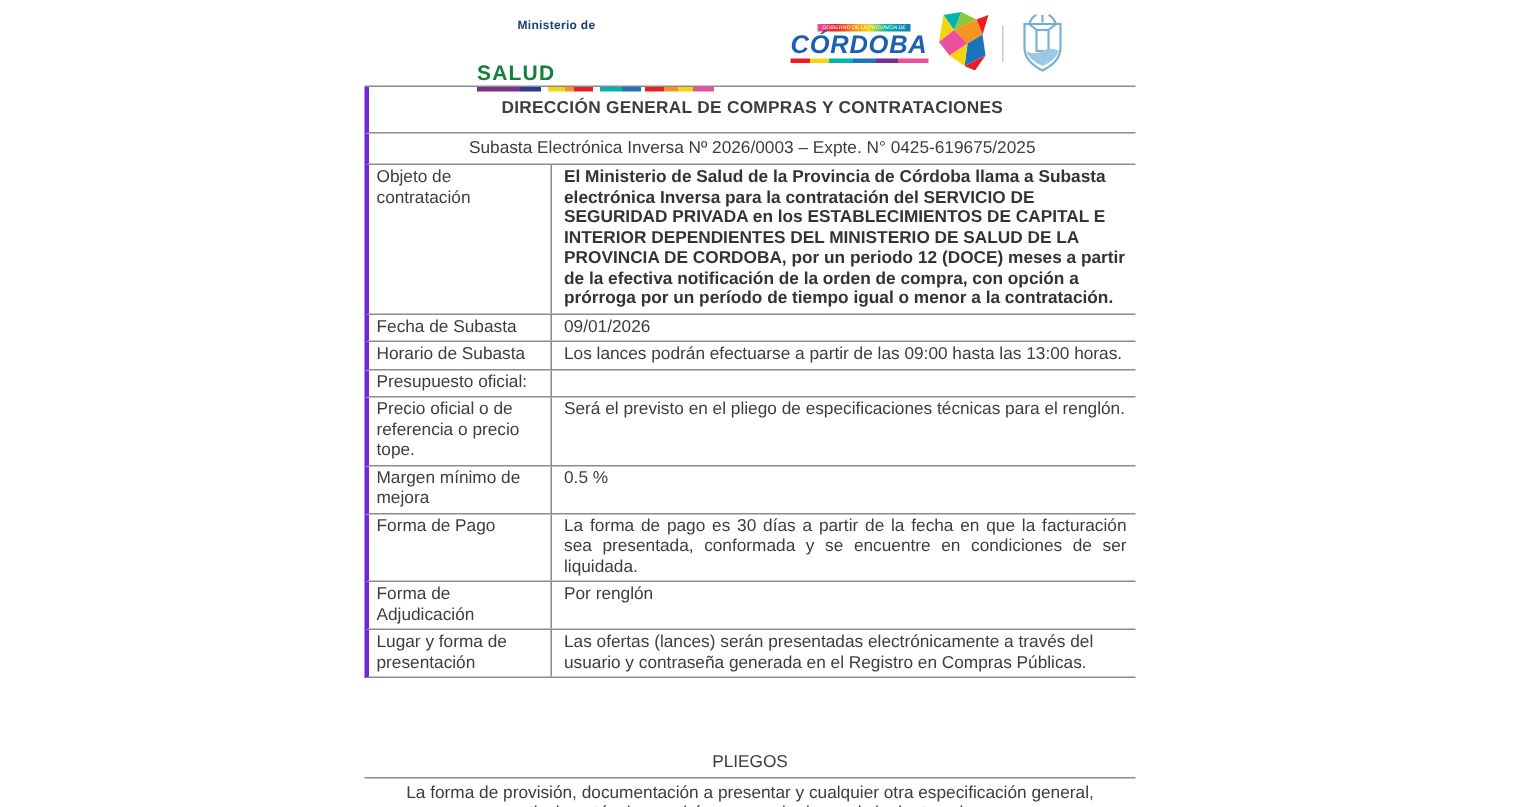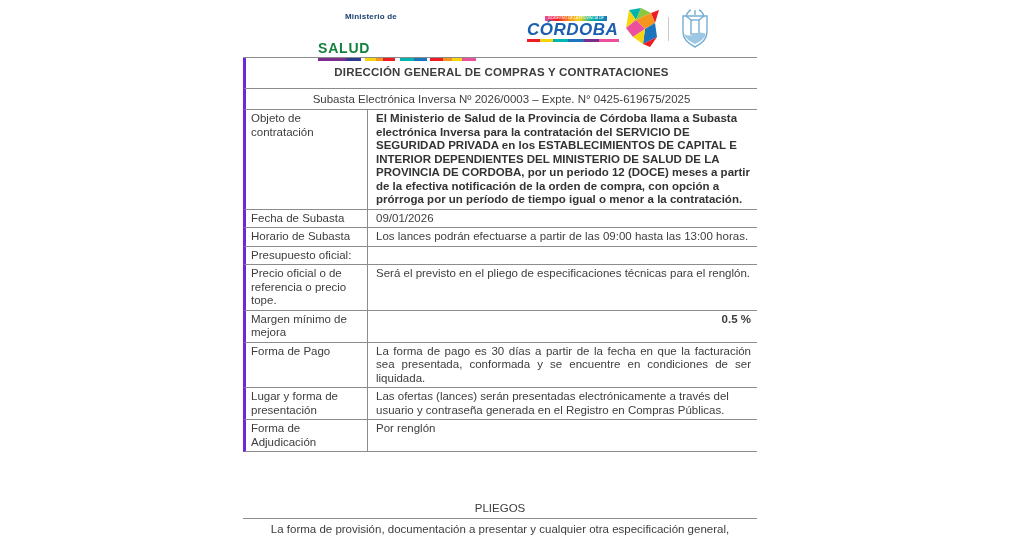--- a/index.html
+++ b/index.html
@@ -48,21 +48,21 @@
 
   
   .tbl { margin-top:3px; border-top:1px solid #8c8c8c; font-size:11.5px; line-height:13.5px; }
   .trow { display:flex; border-bottom:1px solid #8c8c8c; border-left:3px solid #6d28d9; }
   .trow.noside { border-left:none; }
   .hdr-title { padding:8px 4px; text-align:center; font-weight:bold; font-size:11.5px; letter-spacing:.2px; }
   .hdr-sub   { padding:4px 4px 3px; text-align:center; }
   .c-label { width:122px; flex:0 0 122px; border-right:1px solid #8c8c8c; padding:2px 4px 2px 5px; }
   .c-value { flex:1; padding:2px 6px 2px 8px; }
   .v-bold  { font-weight:bold; color:#333; }
-  .v-center{ text-align:right; font-weight:bold; }
+  .v-center{ text-align:left; font-weight:normal; }
   .v-justify{ text-align:justify; }
   .pliegos { padding:2px 4px; text-align:center;margin-top:48px; }
   .footnote { padding:4px 10px 6px; text-align:center; }
   .footnote a { color:#3a3acc; text-decoration:underline;margin-top:24px; }
 </style>
 </head>
 <body>
 
 <div class="doc">
 
@@ -141,27 +141,27 @@
       <div class="c-label">Margen mínimo de mejora</div>
       <div class="c-value v-center">0.5 %</div>
     </div>
 
     <div class="trow">
       <div class="c-label">Forma de Pago</div>
       <div class="c-value v-justify">La forma de pago es 30 días a partir de la fecha en que la facturación sea presentada, conformada y se encuentre en condiciones de ser liquidada.</div>
     </div>
 
     <div class="trow">
-      <div class="c-label">Lugar y forma de presentación</div>
-      <div class="c-value">Las ofertas (lances) serán presentadas electrónicamente a través del usuario y contraseña generada en el Registro en Compras Públicas.</div>
+      <div class="c-label">Forma de Adjudicación</div>
+      <div class="c-value">Por renglón</div>
     </div>
 
     <div class="trow">
-      <div class="c-label">Forma de Adjudicación</div>
-      <div class="c-value">Por renglón</div>
+      <div class="c-label">Lugar y forma de presentación</div>
+      <div class="c-value">Las ofertas (lances) serán presentadas electrónicamente a través del usuario y contraseña generada en el Registro en Compras Públicas.</div>
     </div>
 
     <div class="trow noside">
       <div class="pliegos" style="flex:1">PLIEGOS</div>
     </div>
 
     <div class="trow noside">
       <div class="footnote" style="flex:1">
         <span>La forma de provisión, documentación a presentar y cualquier otra especificación general, particular o técnica, podrá ser consultada en el siguiente enlace:</span><br>
         <a href="#">http://compraspublicas.cba.gov.ar/cotizaciones/</a>

